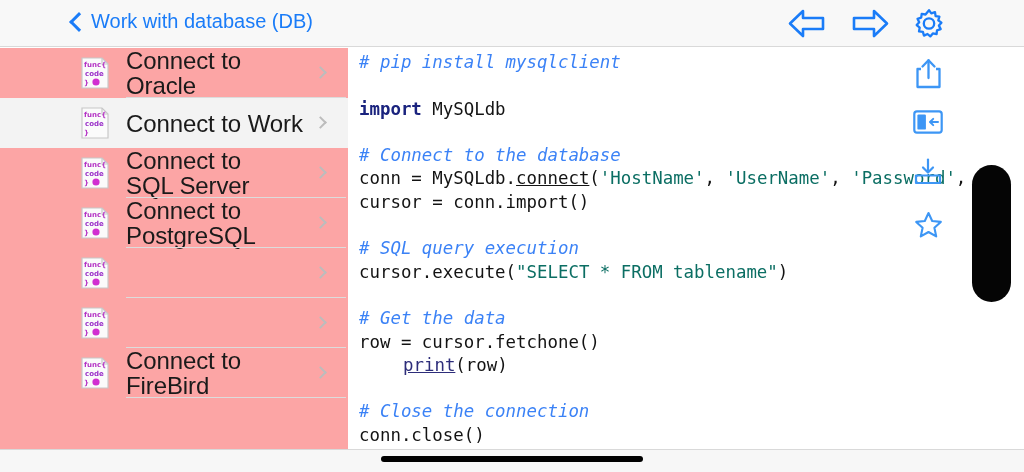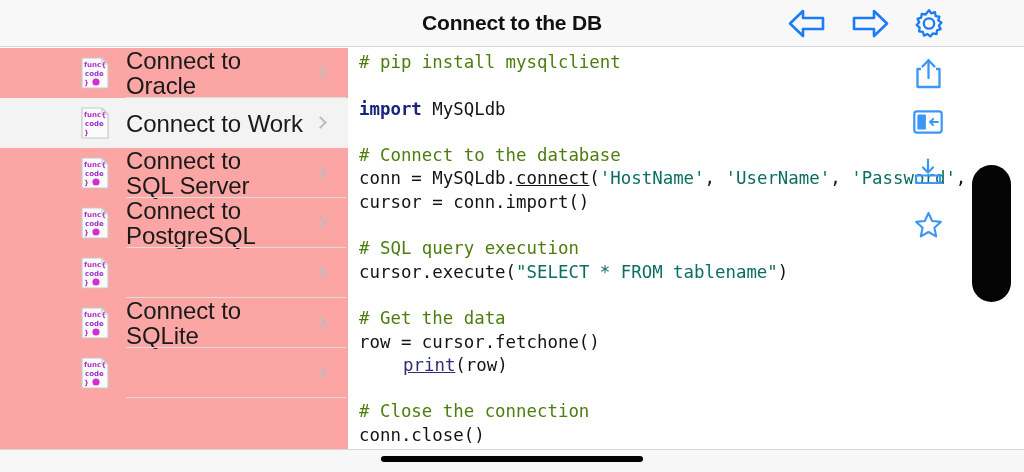--- a/index.html
+++ b/index.html
@@ -76,21 +76,21 @@
   #codepane{
     position:absolute; left:348px; top:48px; width:676px; height:401px;
     background:#ffffff; overflow:hidden;
   }
   #code{
     position:absolute; left:11px; top:3px; width:1200px;
     font-family:"DejaVu Sans Mono", monospace;
     font-size:17.4px; line-height:23.3px;
     white-space:pre; color:#131313;
   }
-  .cmt   { color:#4d7c0f; }
+  .cmt   { color:#3b82f6; font-style:italic; }
   .kw    { color:#1a237e; font-weight:bold; }
   .str   { color:#0b6e63; font-weight:normal; }
   .bi    { color:#2d2d7a; text-decoration:underline;margin-left:44px; }
   .ul    { text-decoration:underline; }
   .blank { display:block; height:23.3px; }
 
   
   .acticon{ position:absolute; cursor:pointer; z-index:6; }
   #share-icon   { left:914px; top:58px;  }
   #sidebar-icon { left:913px; top:110px; }
@@ -112,22 +112,25 @@
   #home-indicator{
     position:absolute; left:381px; top:456px;
     width:262px; height:6px; border-radius:4px; background:#000;
   }
 </style>
 </head>
 <body>
 
 <div id="navbar">
 
-
-  <div id="nav-title">Connect to the DB</div>
+  <div id="back-button">
+    <span id="back-chevron"></span>
+    <span>Work with database (DB)</span>
+  </div>
+
 
   <span class="navicon" id="nav-back-arrow">
     <svg width="40" height="33" viewBox="0 0 40 33">
       <path d="M16 4 L3 16.5 L16 29 L16 22 L36 22 L36 11 L16 11 Z" fill="none" stroke="#1a7cf8" stroke-width="2.6" stroke-linejoin="round"></path>
     </svg>
   </span>
 
   <span class="navicon" id="nav-fwd-arrow">
     <svg width="40" height="33" viewBox="0 0 40 33">
       <path d="M24 4 L37 16.5 L24 29 L24 22 L4 22 L4 11 L24 11 Z" fill="none" stroke="#1a7cf8" stroke-width="2.6" stroke-linejoin="round"></path>
@@ -234,36 +237,36 @@
       <span class="row-icon">
         <svg width="30" height="32" viewBox="0 0 30 32">
           <path d="M2 1 H22 L28 7 V31 H2 Z" fill="#fbfbfb" stroke="#c8c8c8" stroke-width="1.2"></path>
           <path d="M22 1 L22 7 L28 7" fill="none" stroke="#c8c8c8" stroke-width="1.2"></path>
           <text x="4" y="10" font-family="DejaVu Sans, sans-serif" font-size="7" font-weight="bold" fill="#b32fc4">func{</text>
           <text x="5" y="19" font-family="DejaVu Sans, sans-serif" font-size="7" font-weight="bold" fill="#9a30c9">code</text>
           <text x="4" y="28" font-family="DejaVu Sans, sans-serif" font-size="7" font-weight="bold" fill="#b32fc4">}</text>
           <circle cx="16" cy="25" r="3.6" fill="#d12fd1"></circle>
         </svg>
       </span>
-      <span class="row-label">Connect to SQLite</span>
-      <span class="row-chev"></span>
-      <span class="sep"></span>
-    </div>
-
-    <div class="row" style="height:50px;">
-      <span class="row-icon">
-        <svg width="30" height="32" viewBox="0 0 30 32">
-          <path d="M2 1 H22 L28 7 V31 H2 Z" fill="#fbfbfb" stroke="#c8c8c8" stroke-width="1.2"></path>
-          <path d="M22 1 L22 7 L28 7" fill="none" stroke="#c8c8c8" stroke-width="1.2"></path>
-          <text x="4" y="10" font-family="DejaVu Sans, sans-serif" font-size="7" font-weight="bold" fill="#b32fc4">func{</text>
-          <text x="5" y="19" font-family="DejaVu Sans, sans-serif" font-size="7" font-weight="bold" fill="#9a30c9">code</text>
-          <text x="4" y="28" font-family="DejaVu Sans, sans-serif" font-size="7" font-weight="bold" fill="#b32fc4">}</text>
-          <circle cx="16" cy="25" r="3.6" fill="#d12fd1"></circle>
-        </svg>
-      </span>
+      <span class="row-chev"></span>
+      <span class="sep"></span>
+    </div>
+
+    <div class="row" style="height:50px;">
+      <span class="row-icon">
+        <svg width="30" height="32" viewBox="0 0 30 32">
+          <path d="M2 1 H22 L28 7 V31 H2 Z" fill="#fbfbfb" stroke="#c8c8c8" stroke-width="1.2"></path>
+          <path d="M22 1 L22 7 L28 7" fill="none" stroke="#c8c8c8" stroke-width="1.2"></path>
+          <text x="4" y="10" font-family="DejaVu Sans, sans-serif" font-size="7" font-weight="bold" fill="#b32fc4">func{</text>
+          <text x="5" y="19" font-family="DejaVu Sans, sans-serif" font-size="7" font-weight="bold" fill="#9a30c9">code</text>
+          <text x="4" y="28" font-family="DejaVu Sans, sans-serif" font-size="7" font-weight="bold" fill="#b32fc4">}</text>
+          <circle cx="16" cy="25" r="3.6" fill="#d12fd1"></circle>
+        </svg>
+      </span>
+      <span class="row-label">Connect to FireBird</span>
       <span class="row-chev"></span>
       <span class="sep"></span>
     </div>
 
   </div>
 </div>
 
 <div id="codepane">
   <div id="code"><span class="cmt"># pip install mysqlclient</span>
 <span class="blank"></span><span><span class="kw">import</span> MySQLdb</span>

